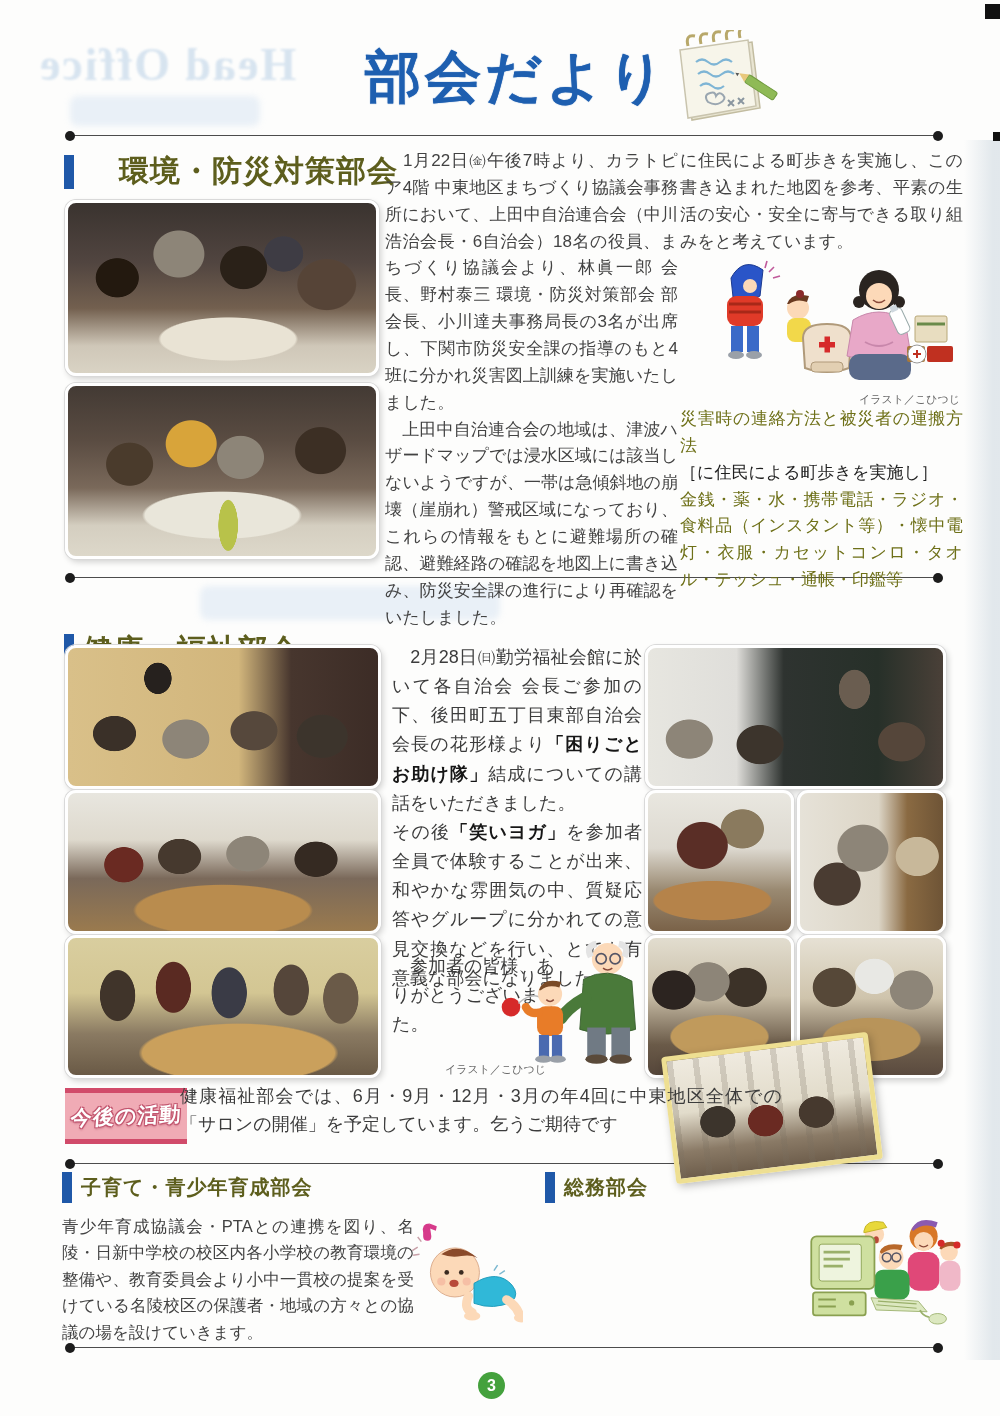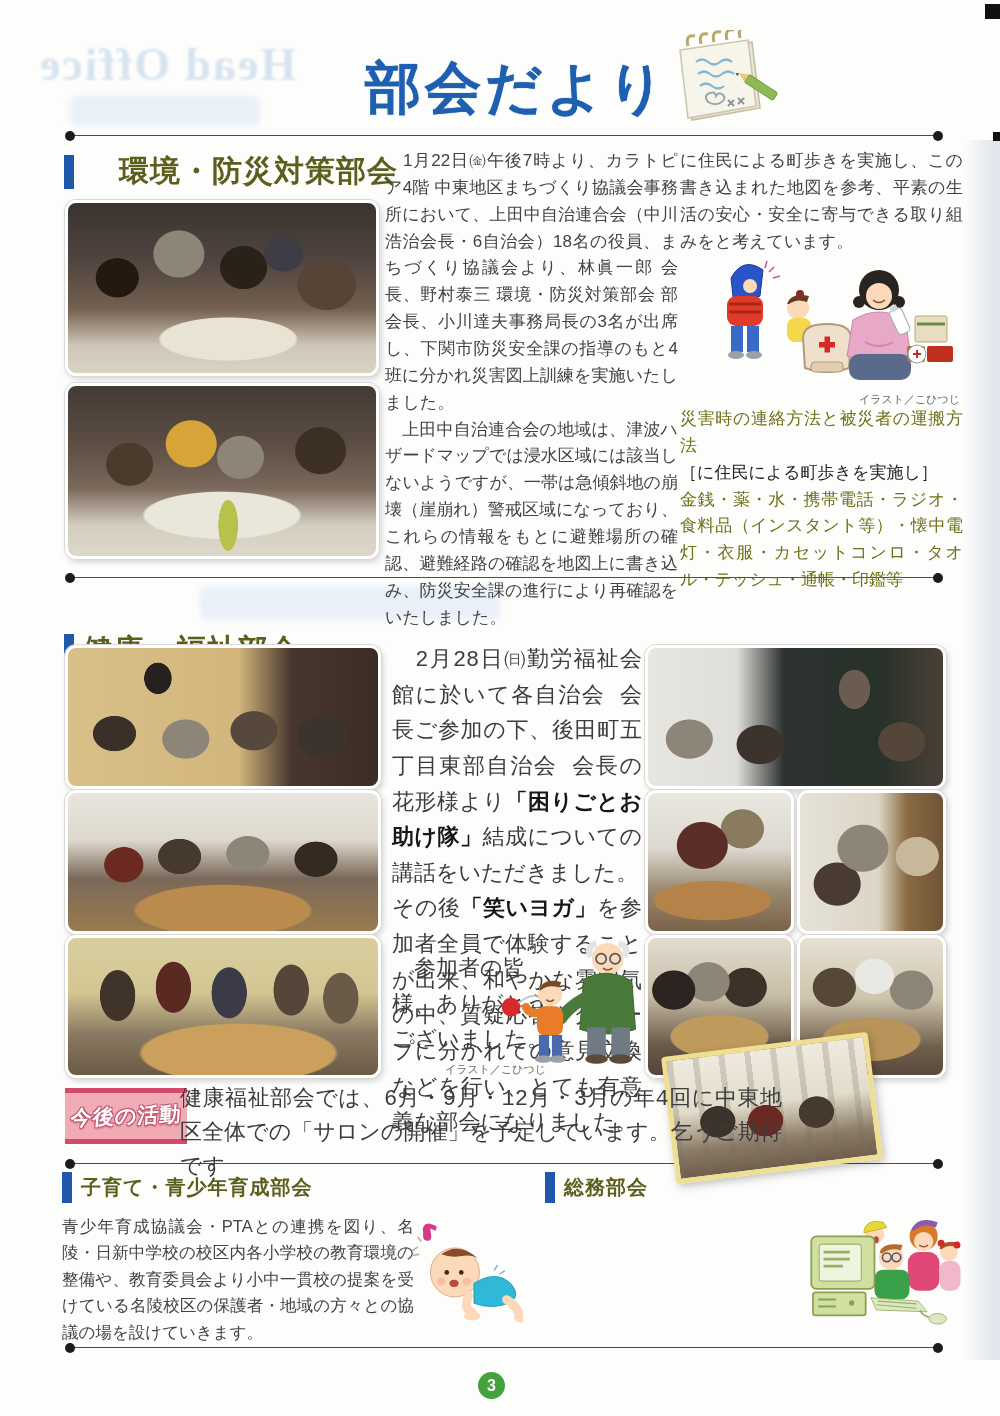--- a/index.html
+++ b/index.html
@@ -21,26 +21,26 @@
 
   
   .sec-head{display:flex;align-items:center;gap:9px;}
   .sec-head .bar{width:10px;height:34px;background:#1f58a8;}
   .sec-head .txt{font-size:30px;font-weight:bold;color:#5d5e1d;letter-spacing:1px;white-space:nowrap;}
   .sec-head.small .bar{height:31px;}
   .sec-head.small .txt{font-size:20px;}
 
   
   .title{font-size:56px;font-weight:900;color:#1e5fb0;letter-spacing:4px;white-space:nowrap;
-         text-shadow:0 0 1px #1e5fb0;margin-top:11px;}
+         text-shadow:0 0 1px #1e5fb0;}
 
   
   .jt{text-align:justify;}
   .body-s1{font-size:17px;line-height:1.58;color:#424242;}
-  .body-s2{font-size:22px;line-height:1.62;color:#3c3c3c;font-family:Liberation Mono, monospace;}
+  .body-s2{font-size:18px;line-height:1.62;color:#3c3c3c;}
   .body-s3{font-size:16.5px;line-height:1.6;color:#424242;}
   .body-s4{font-size:16px;line-height:1.6;color:#424242;}
   .b{font-weight:bold;color:#161616;}
   .olive{color:#6e7018;}
   .blacklbl{color:#1f1f1f;}
   .caption{font-size:11px;color:#666;}
   .phone{font-size:17px;font-weight:bold;color:#1c1c1c;margin-top:2px;}
 
   
   .badge{background:#f0abb5;border-top:5px solid #d14b6a;border-bottom:5px solid #d14b6a;

